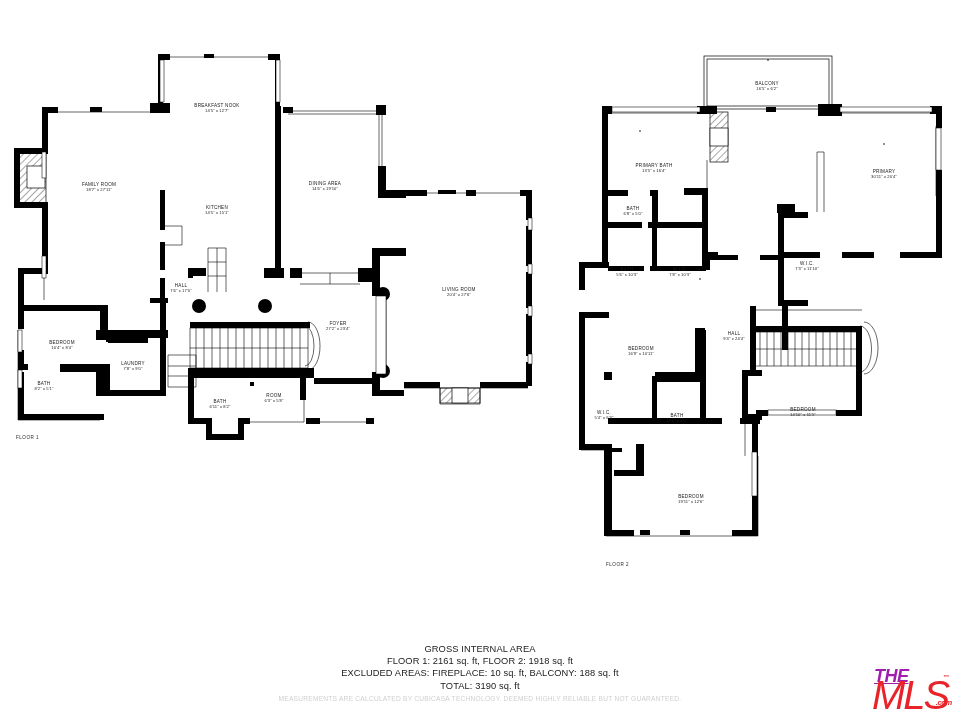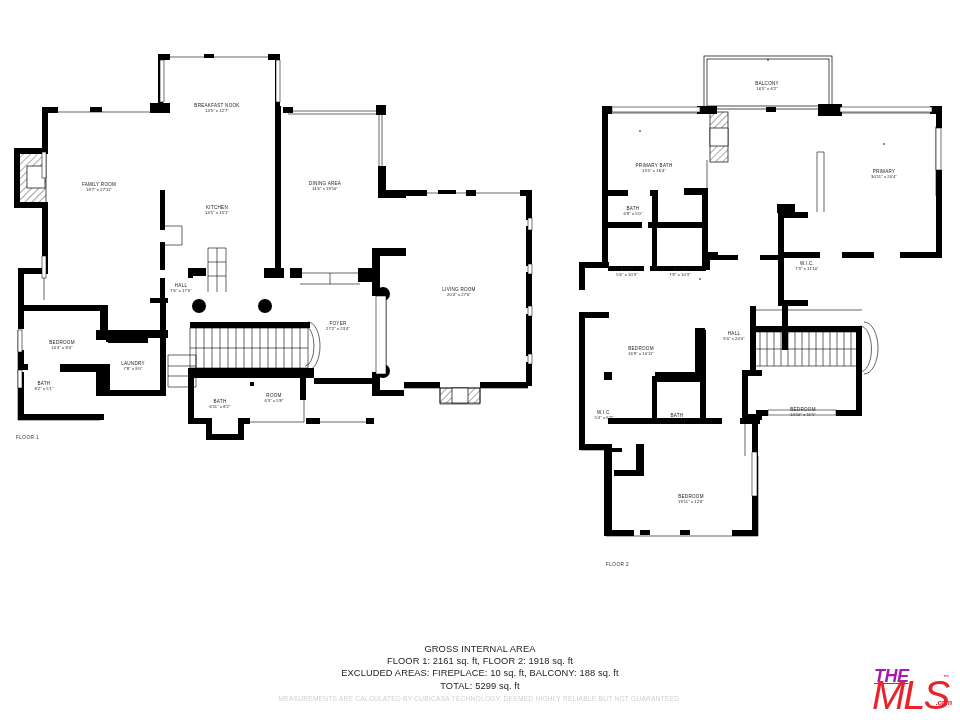--- a/index.html
+++ b/index.html
@@ -628,21 +628,21 @@
     <span class="rl-name">BEDROOM</span>
     <span class="rl-dim">19'11" x 12'6"</span>
   </div>
 
   <div class="floorlabel" style="left:606px; top:562px;">FLOOR 2</div>
 
   <div id="footer">
     <span class="fline">GROSS INTERNAL AREA</span>
     <span class="fline">FLOOR 1: 2161 sq. ft, FLOOR 2: 1918 sq. ft</span>
     <span class="fline">EXCLUDED AREAS: FIREPLACE: 10 sq. ft, BALCONY: 188 sq. ft</span>
-    <span class="fline">TOTAL: 5299 sq. ft</span>
+    <span class="fline">TOTAL: 3190 sq. ft</span>
     <span class="disclaimer">MEASUREMENTS ARE CALCULATED BY CUBICASA TECHNOLOGY. DEEMED HIGHLY RELIABLE BUT NOT GUARANTEED.</span>
   </div>
 
   <div id="mls-logo">
     <span class="logo-the">THE</span>
     <span class="logo-mls">MLS</span>
     <span class="logo-tm">™</span>
     <span class="logo-com">.com</span>
   </div>
 

